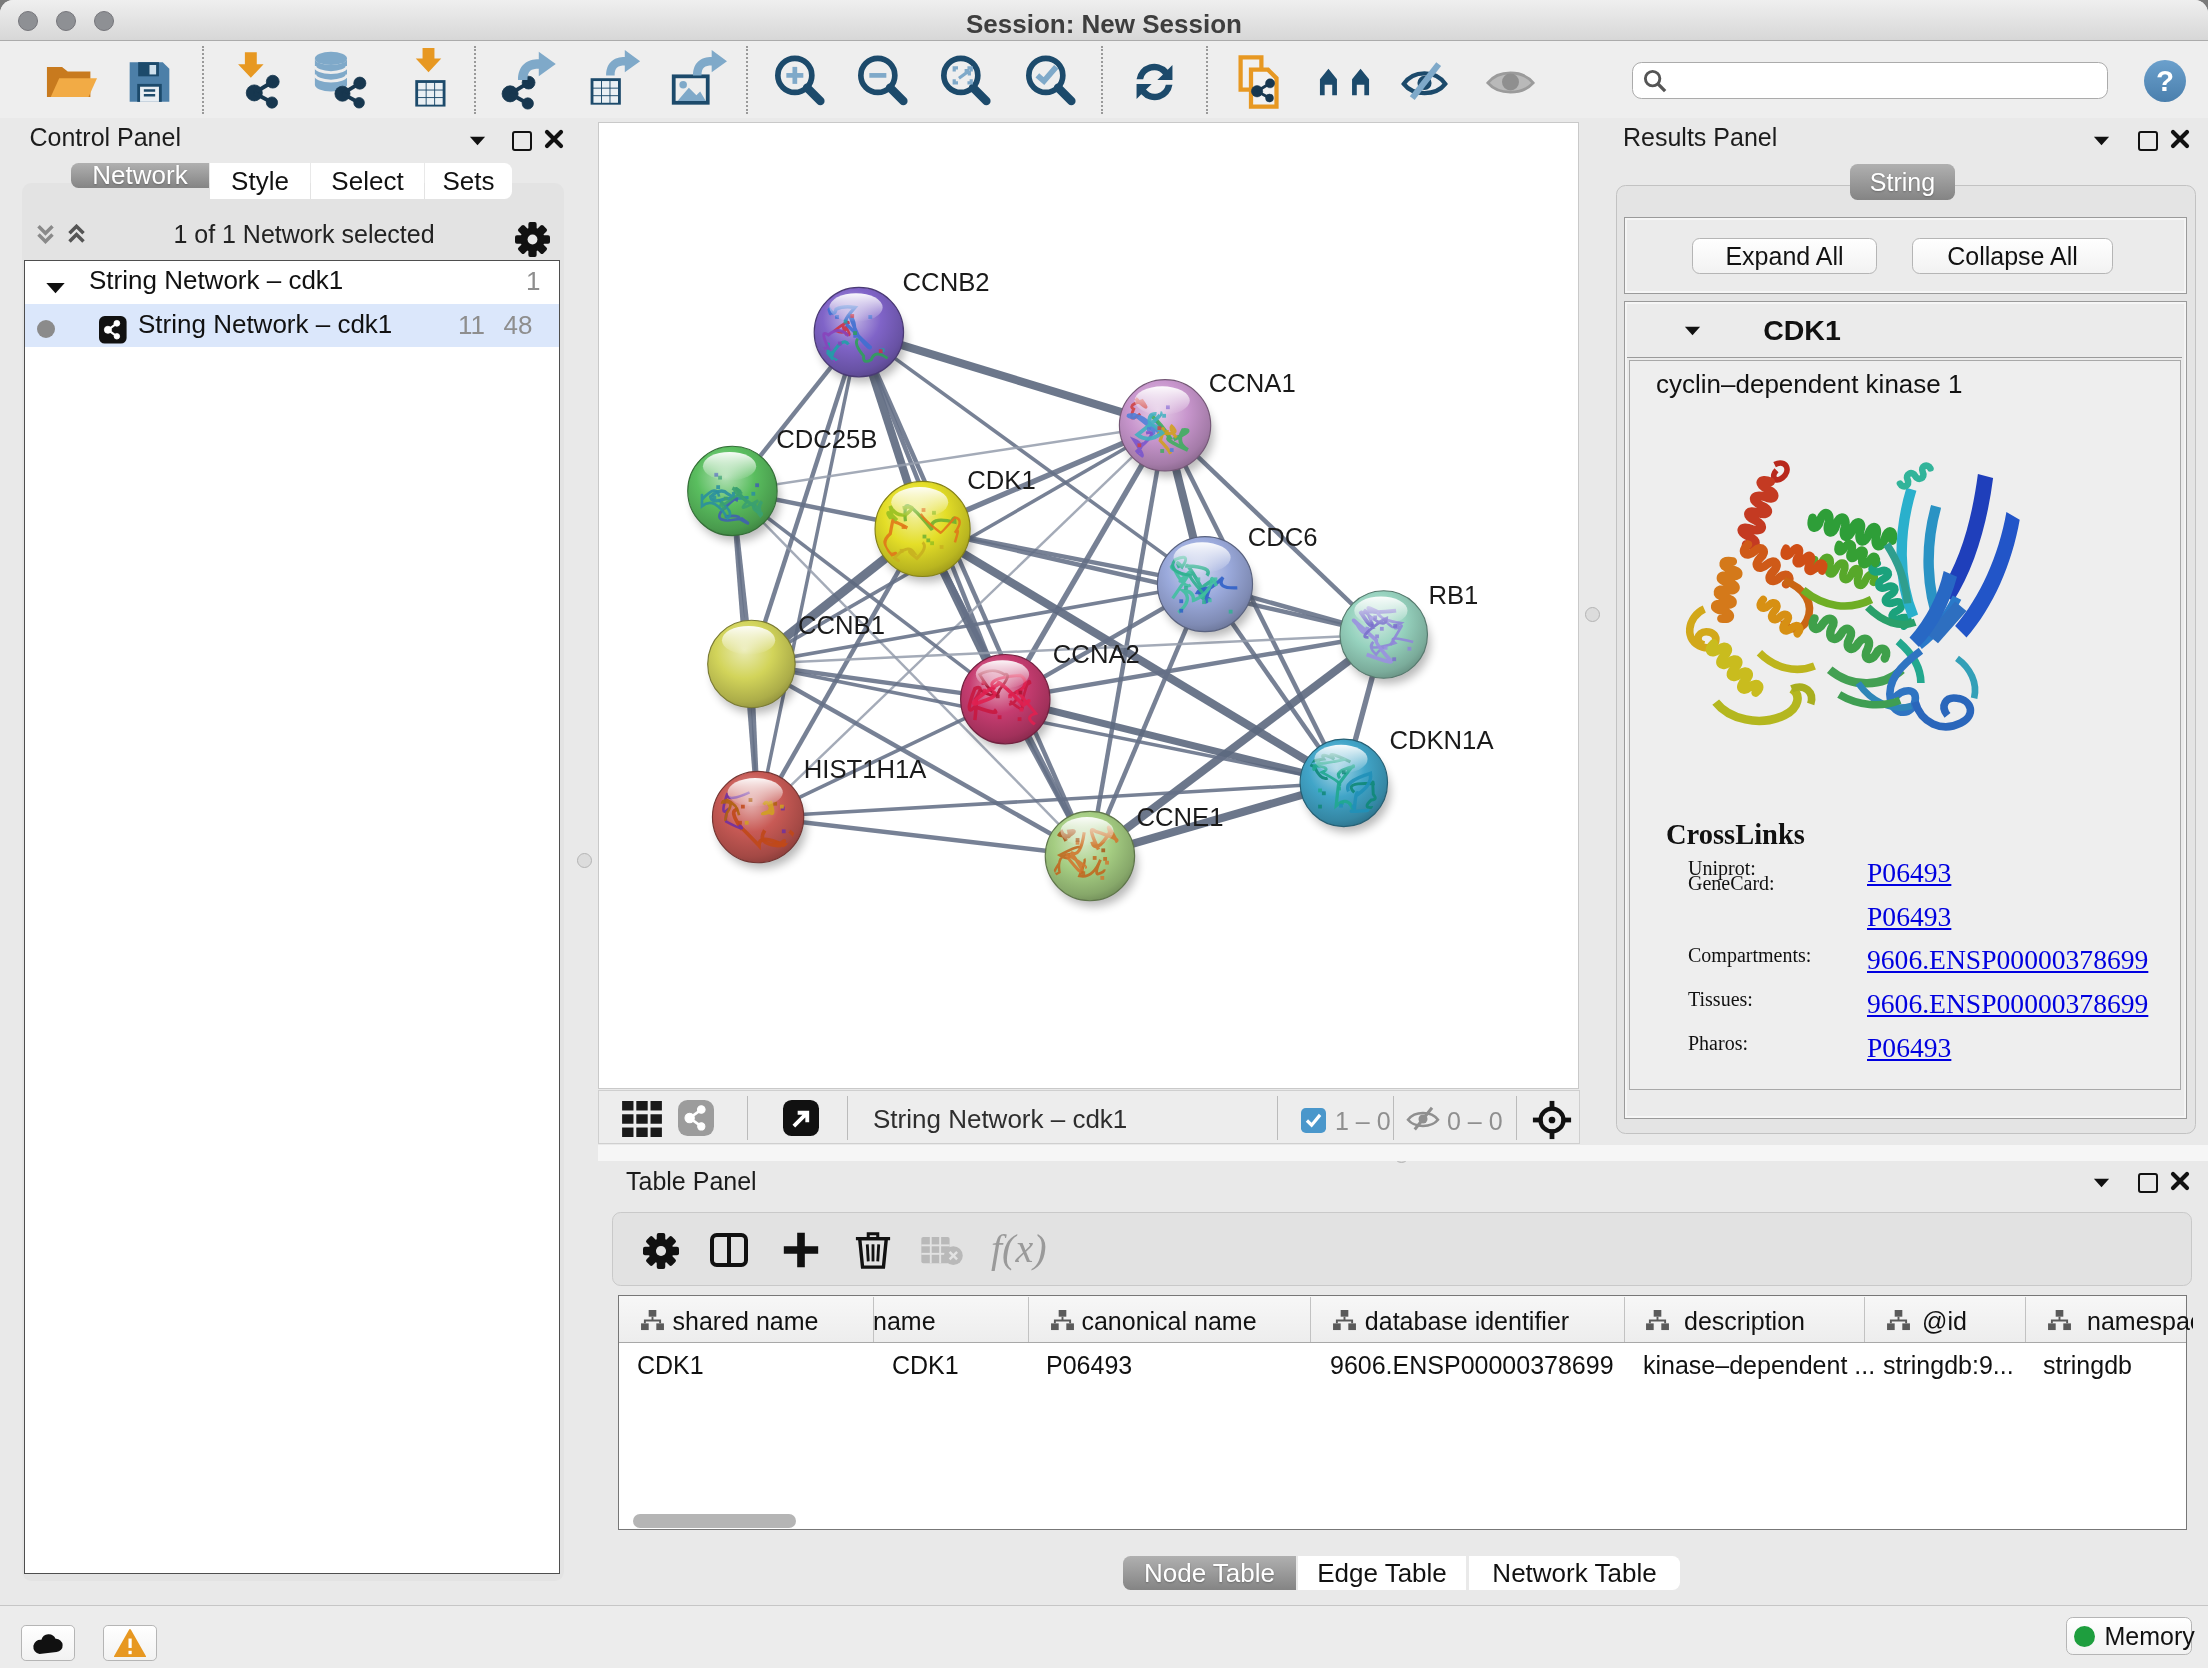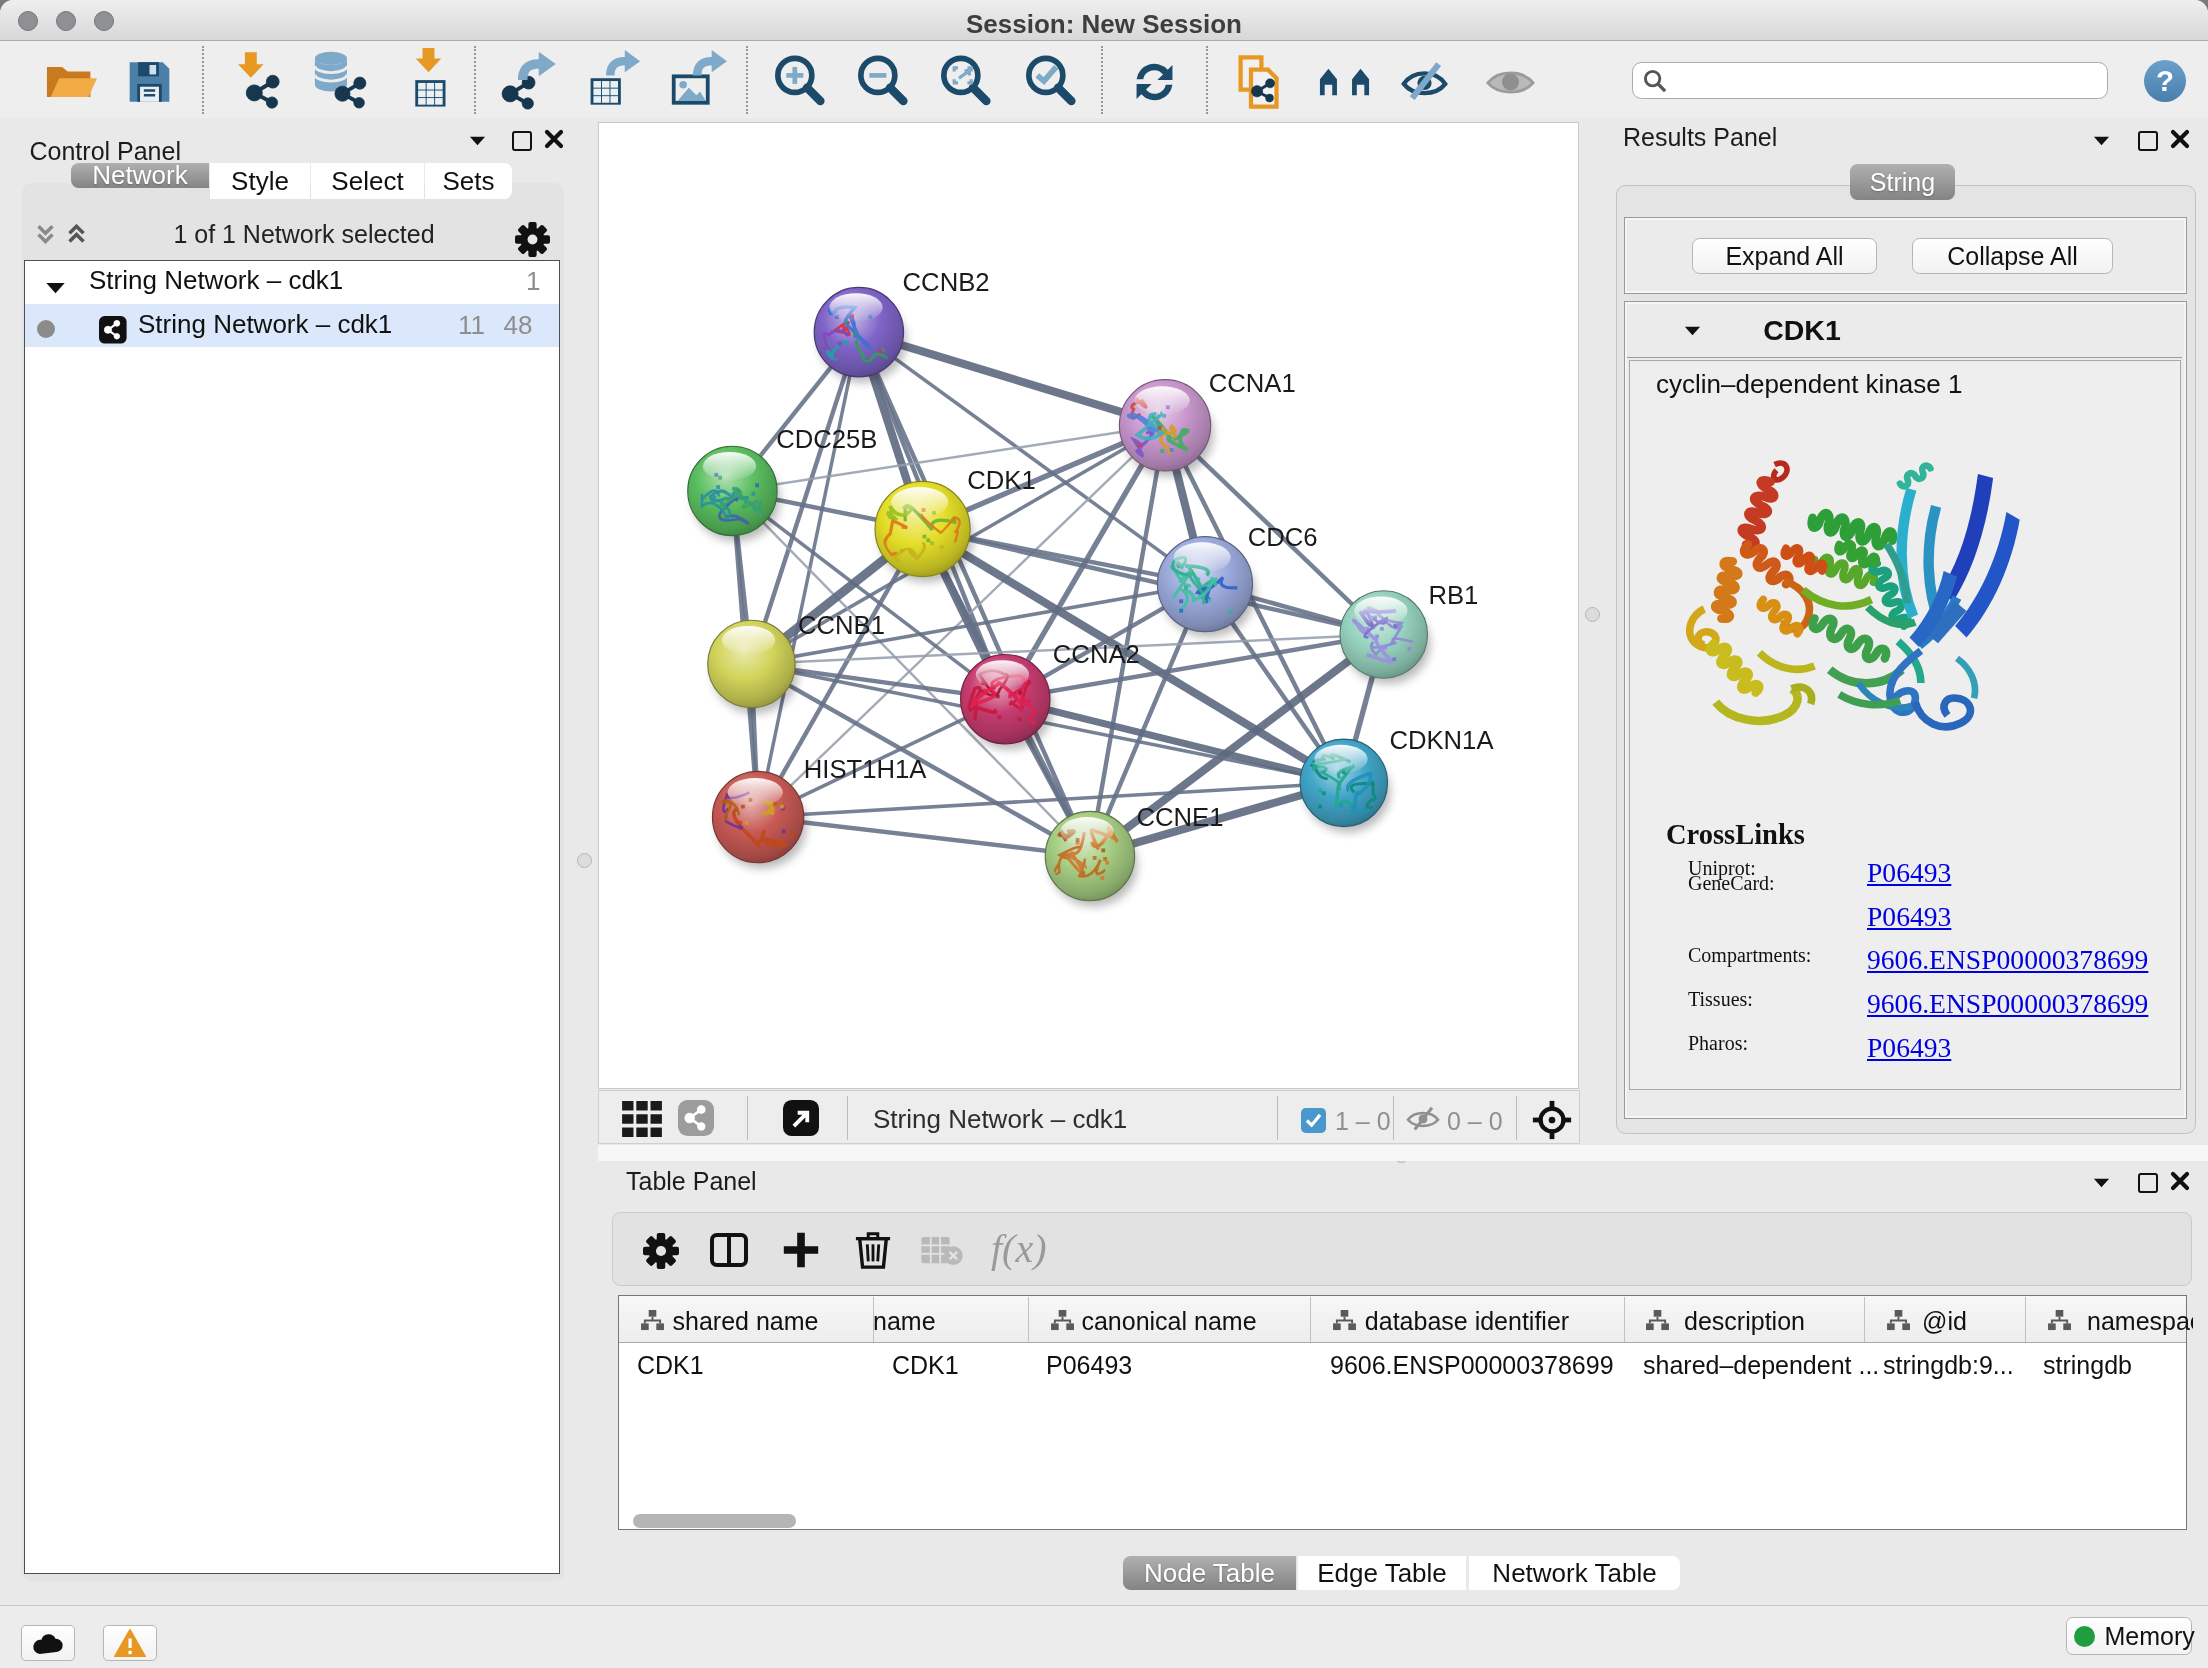--- a/index.html
+++ b/index.html
@@ -220,21 +220,21 @@
 <div class="tsep" style="left:1206px"></div>
   <div style="position:absolute;left:1632px;top:21px;width:476px;height:37px;background:#fff;border:1.4px solid #ababab;border-radius:9.5px;box-sizing:border-box">
     <svg style="position:absolute;left:8.6px;top:4.8px" width="27" height="27" viewBox="0 0 28 28">
           <circle cx="11" cy="11" r="7.5" fill="none" stroke="#555" stroke-width="3"></circle>
           <line x1="16.5" y1="16.5" x2="24" y2="24" stroke="#555" stroke-width="3.5"></line>
         </svg>
   </div>
   <div style="position:absolute;left:2144px;top:19px;width:42px;height:42px;border-radius:50%;background:linear-gradient(#6ba0cc,#4a7fad);display:flex;align-items:center;justify-content:center;color:#fff;font-size:29.5px;font-weight:bold">?</div>
 </div>
 
-<div class="ptitle" style="left:29.5px;top:137px">Control Panel</div>
+<div class="ptitle" style="left:29.5px;top:123px">Control Panel</div>
 <svg style="position:absolute;left:468px;top:131px" width="19" height="19" viewBox="0 0 20 20">
       <path d="M2,6 L18,6 L10,15 Z" fill="#111"></path>
     </svg>
     <div style="position:absolute;left:512px;top:131px;width:16px;height:16px;border:2.5px solid #111;border-radius:2.9px"></div>
     <svg style="position:absolute;left:544px;top:129px" width="20" height="20" viewBox="0 0 20 20">
       <path d="M3,3 L17,17 M17,3 L3,17" stroke="#111" stroke-width="4.2" stroke-linecap="round"></path>
     </svg>
 <div class="panelbox" style="left:22px;top:183px;width:542px;height:1398px"></div>
 <div class="tabbtn seltab" style="left:71px;top:163px;width:138px;height:25px;border-radius:7.6px 0 0 7.6px">Network</div>
 <div class="tabbtn wtab" style="left:210px;top:163px;width:100px;height:36px">Style</div>
@@ -883,21 +883,21 @@
         <rect x="0" y="14" width="8" height="7"></rect>
         <rect x="16" y="14" width="8" height="7"></rect>
       </g>
       <path d="M12,7 L12,11 M4,14 L4,11 L20,11 L20,14" stroke="#5a5a5a" stroke-width="2" fill="none"></path>
     </svg>
 <div style="position:absolute;left:2087px;top:1307px;width:106px;text-align:left;font-size:25px;color:#111;overflow:hidden;white-space:nowrap">namespace</div>
 <div class="tcell" style="left:637px;top:1351px">CDK1</div>
 <div class="tcell" style="left:892px;top:1351px">CDK1</div>
 <div class="tcell" style="left:1046px;top:1351px">P06493</div>
 <div class="tcell" style="left:1330px;top:1351px">9606.ENSP00000378699</div>
-<div class="tcell" style="left:1643px;top:1351px">shared–dependent ...</div>
+<div class="tcell" style="left:1643px;top:1351px">kinase–dependent ...</div>
 <div class="tcell" style="left:1883px;top:1351px">stringdb:9...</div>
 <div class="tcell" style="left:2043px;top:1351px">stringdb</div>
 <div style="position:absolute;left:633px;top:1514px;width:163px;height:14.3px;background:#b5b5b5;border-radius:7.6px"></div>
 <div class="tabbtn seltab" style="left:1123px;top:1556px;width:173px;height:34px;border-radius:7.6px 0 0 7.6px;font-size:26px">Node Table</div>
 <div class="tabbtn wtab" style="left:1298px;top:1556px;width:168px;height:34px;font-size:26px">Edge Table</div>
 <div class="tabbtn wtab" style="left:1469px;top:1556px;width:211px;height:34px;border-radius:0 7.6px 7.6px 0;font-size:26px">Network Table</div>
 
 <div style="position:absolute;left:0;top:1605px;width:2208px;height:64px;background:#ececec;border-top:1.4px solid #c6c6c6"></div>
 <div class="btn" style="left:21px;top:1625px;width:54px;height:36px;border-radius:4.8px">
   <svg width="34" height="25" viewBox="0 0 36 26">

